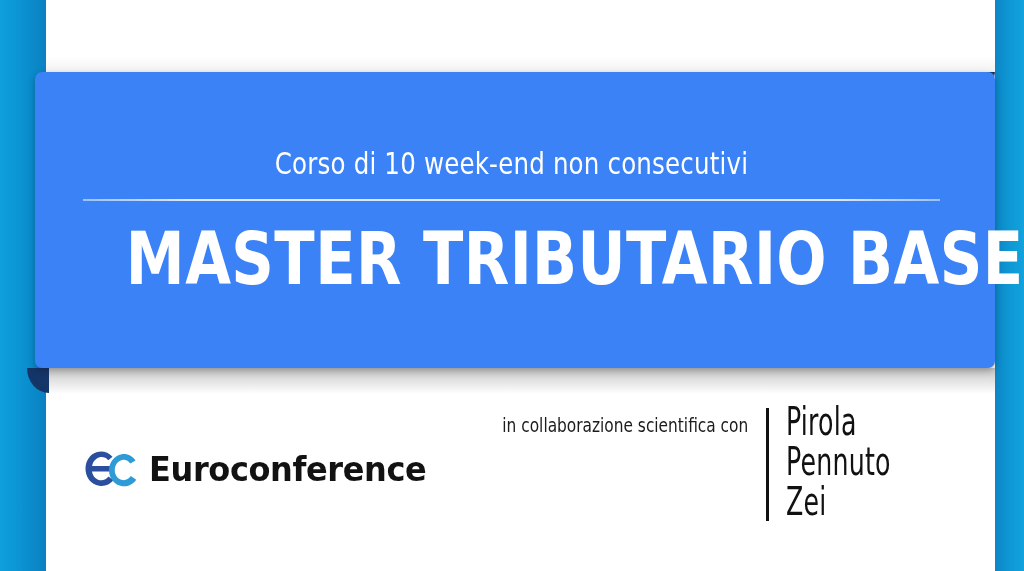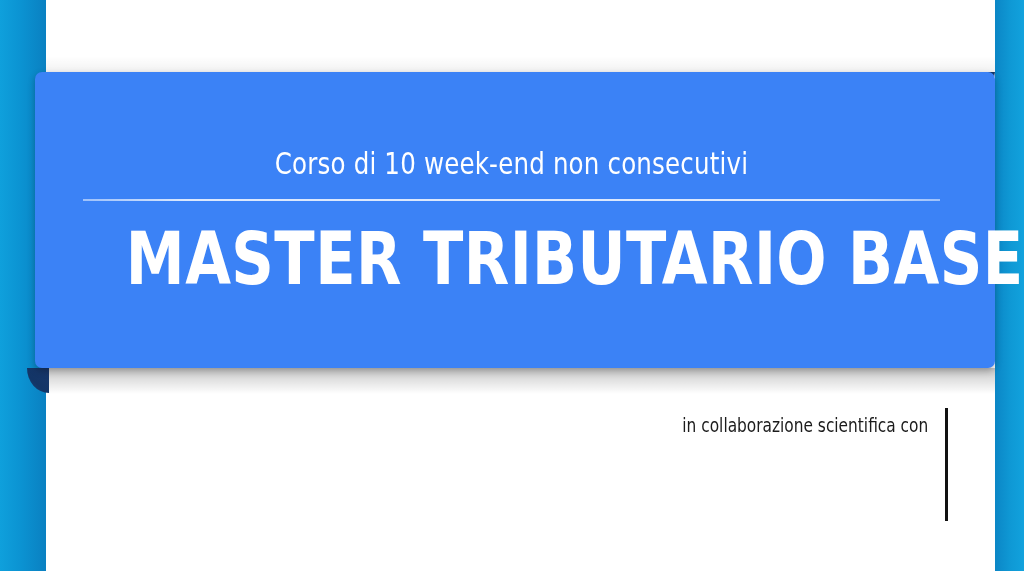--- a/index.html
+++ b/index.html
@@ -188,21 +188,21 @@
     letter-spacing: -0.4px;
     line-height: 1;
     transform: scaleX(0.97);
     transform-origin: left center;
     white-space: nowrap;
   }
 
   
   .collab {
     position: absolute;
-    right: 47px;
+    right: 64px;
     top: 6px;
     display: flex;
     align-items: flex-start;
     gap: 17px;
   }
   .collab-label {
     font-family: "DejaVu Sans Condensed", "Liberation Sans Narrow", "Liberation Sans", sans-serif;
     font-size: 19px;
     font-weight: 400;
     color: #1b1b1b;
@@ -254,20 +254,35 @@
   <div class="banner">
     <div class="banner-inner">
       <div class="kicker">Corso di 10 week-end non consecutivi</div>
       <div class="rule"></div>
       <div class="main-title">MASTER TRIBUTARIO BASE</div>
     </div>
   </div>
 
   <div class="footer">
 
+    <div class="euroconference">
+      <svg class="ec-mark" viewBox="0 0 112 84">
+
+        <path d="M57 17.5 C49 8.5 37 5 26.5 8 C12 12 3 25.5 3 41.5 C3 58 13.5 73 30.5 75.5 C42 77.2 52.5 72.5 58.5 64.5 L49 57 C45 62.5 38.5 65.5 31.5 64.3 C22 62.6 15.5 53.5 15.5 42 C15.5 30.5 22 20.5 31.5 18.5 C38 17.1 44.5 19.5 48.5 24.5 Z" fill="#2b4f9e"></path>
+        <path d="M16 36 L53 36 C56 36 57.5 38.5 57.5 41.5 C57.5 44.5 56 47 53 47 L16 47 C13.5 47 12 44.5 12 41.5 C12 38.5 13.5 36 16 36 Z" fill="#2b4f9e"></path>
+
+        <path d="M103 25 C97 15.5 86 10.5 75.5 12.5 C60 15.7 50 29.5 50 44.5 C50 60 60.5 74.5 77 76.5 C88 77.8 98.5 72.5 104.5 63.5 L93.5 56 C89.5 62 83 65.3 76.5 64 C67 62.1 61.5 53.5 61.5 44.5 C61.5 34.5 67.5 25.5 76.5 23.8 C83 22.6 89 25.5 92.5 31 Z" fill="#2e9ad6"></path>
+      </svg>
+      <span class="ec-wordmark">Euroconference</span>
+    </div>
 
     <div class="collab">
       <span class="collab-label">in collaborazione scientifica con</span>
       <div class="collab-divider"></div>
+      <div class="ppz">
+        <span>Pirola</span>
+        <span>Pennuto</span>
+        <span>Zei</span>
+      </div>
     </div>
 
   </div>
 </div>
 
 </body></html>

